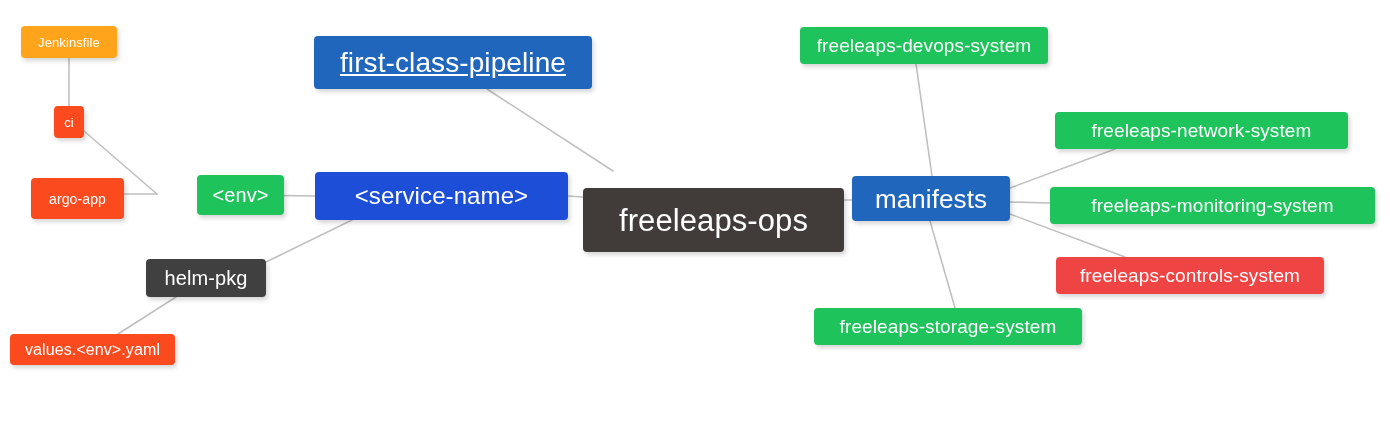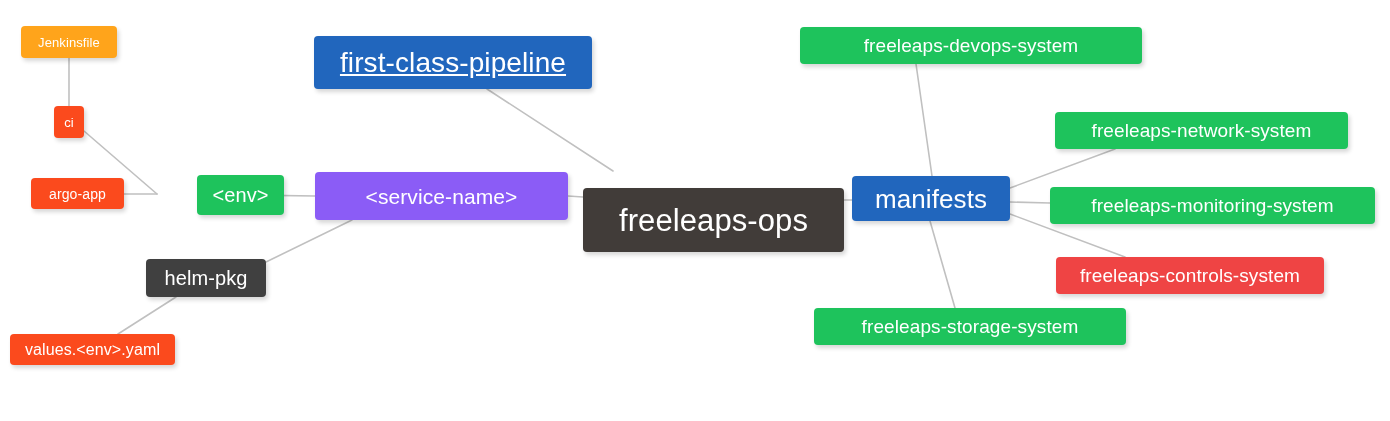--- a/index.html
+++ b/index.html
@@ -67,53 +67,53 @@
       <line x1="1010" y1="214" x2="1125" y2="257" stroke="#c0c0c0" stroke-width="1.6" stroke-linecap="round"></line>
       <line x1="930" y1="221" x2="955" y2="308" stroke="#c0c0c0" stroke-width="1.6" stroke-linecap="round"></line>
     </svg>
   <div id="node-layer">
       <div class="node" style="left: 21px; top: 26px; width: 96px; height: 32px; background: rgb(255, 164, 27); font-size: 13px;">
         <span class="label">Jenkinsfile</span>
       </div>
       <div class="node" style="left: 54px; top: 106px; width: 30px; height: 32px; background: rgb(251, 74, 29); font-size: 13px;">
         <span class="label">ci</span>
       </div>
-      <div class="node" style="left: 31px; top: 178px; width: 93px; height: 31px; background: rgb(251, 74, 29); font-size: 14px;">
+      <div class="node" style="left: 31px; top: 178px; width: 93px; height: 41px; background: rgb(251, 74, 29); font-size: 14px;">
         <span class="label">argo-app</span>
       </div>
       <div class="node" style="left: 157px; top: 175px; width: 87px; height: 40px; background: rgb(30, 195, 92); font-size: 20px; margin-left: 40px;">
         <span class="label">&lt;env&gt;</span>
       </div>
       <div class="node" style="left: 10px; top: 334px; width: 165px; height: 31px; background: rgb(251, 74, 29); font-size: 16px;">
         <span class="label">values.&lt;env&gt;.yaml</span>
       </div>
       <div class="node" style="left: 146px; top: 259px; width: 120px; height: 38px; background: #404040; font-size: 20px;">
         <span class="label">helm-pkg</span>
       </div>
       <div class="node" style="left: 314px; top: 36px; width: 278px; height: 53px; background: rgb(33, 102, 189); font-size: 28px; text-decoration: underline;">
         <span class="label">first-class-pipeline</span>
       </div>
-      <div class="node" style="left: 315px; top: 172px; width: 253px; height: 48px; background: #8b5cf6; font-size: 21px;">
+      <div class="node" style="left: 315px; top: 172px; width: 253px; height: 48px; background: #1d4ed8; font-size: 24px;">
         <span class="label">&lt;service-name&gt;</span>
       </div>
       <div class="node" style="left: 583px; top: 171px; width: 261px; height: 64px; background: rgb(65, 60, 57); font-size: 31px; margin-top: 17px;">
         <span class="label">freeleaps-ops</span>
       </div>
       <div class="node" style="left: 852px; top: 176px; width: 158px; height: 45px; background: rgb(33, 102, 189); font-size: 26px;">
         <span class="label">manifests</span>
       </div>
-      <div class="node" style="left: 800px; top: 27px; width: 342px; height: 37px; background: rgb(30, 195, 92); font-size: 19px;">
+      <div class="node" style="left: 800px; top: 27px; width: 248px; height: 37px; background: rgb(30, 195, 92); font-size: 19px;">
         <span class="label">freeleaps-devops-system</span>
       </div>
       <div class="node" style="left: 1055px; top: 112px; width: 293px; height: 37px; background: rgb(30, 195, 92); font-size: 19px;">
         <span class="label">freeleaps-network-system</span>
       </div>
       <div class="node" style="left: 1050px; top: 187px; width: 325px; height: 37px; background: rgb(30, 195, 92); font-size: 19px;">
         <span class="label">freeleaps-monitoring-system</span>
       </div>
       <div class="node" style="left: 1056px; top: 257px; width: 268px; height: 37px; background: #ef4444; font-size: 19px;">
         <span class="label">freeleaps-controls-system</span>
       </div>
-      <div class="node" style="left: 814px; top: 308px; width: 312px; height: 37px; background: rgb(30, 195, 92); font-size: 19px;">
+      <div class="node" style="left: 814px; top: 308px; width: 268px; height: 37px; background: rgb(30, 195, 92); font-size: 19px;">
         <span class="label">freeleaps-storage-system</span>
       </div>
     </div>
 </div>
 
 </body></html>

